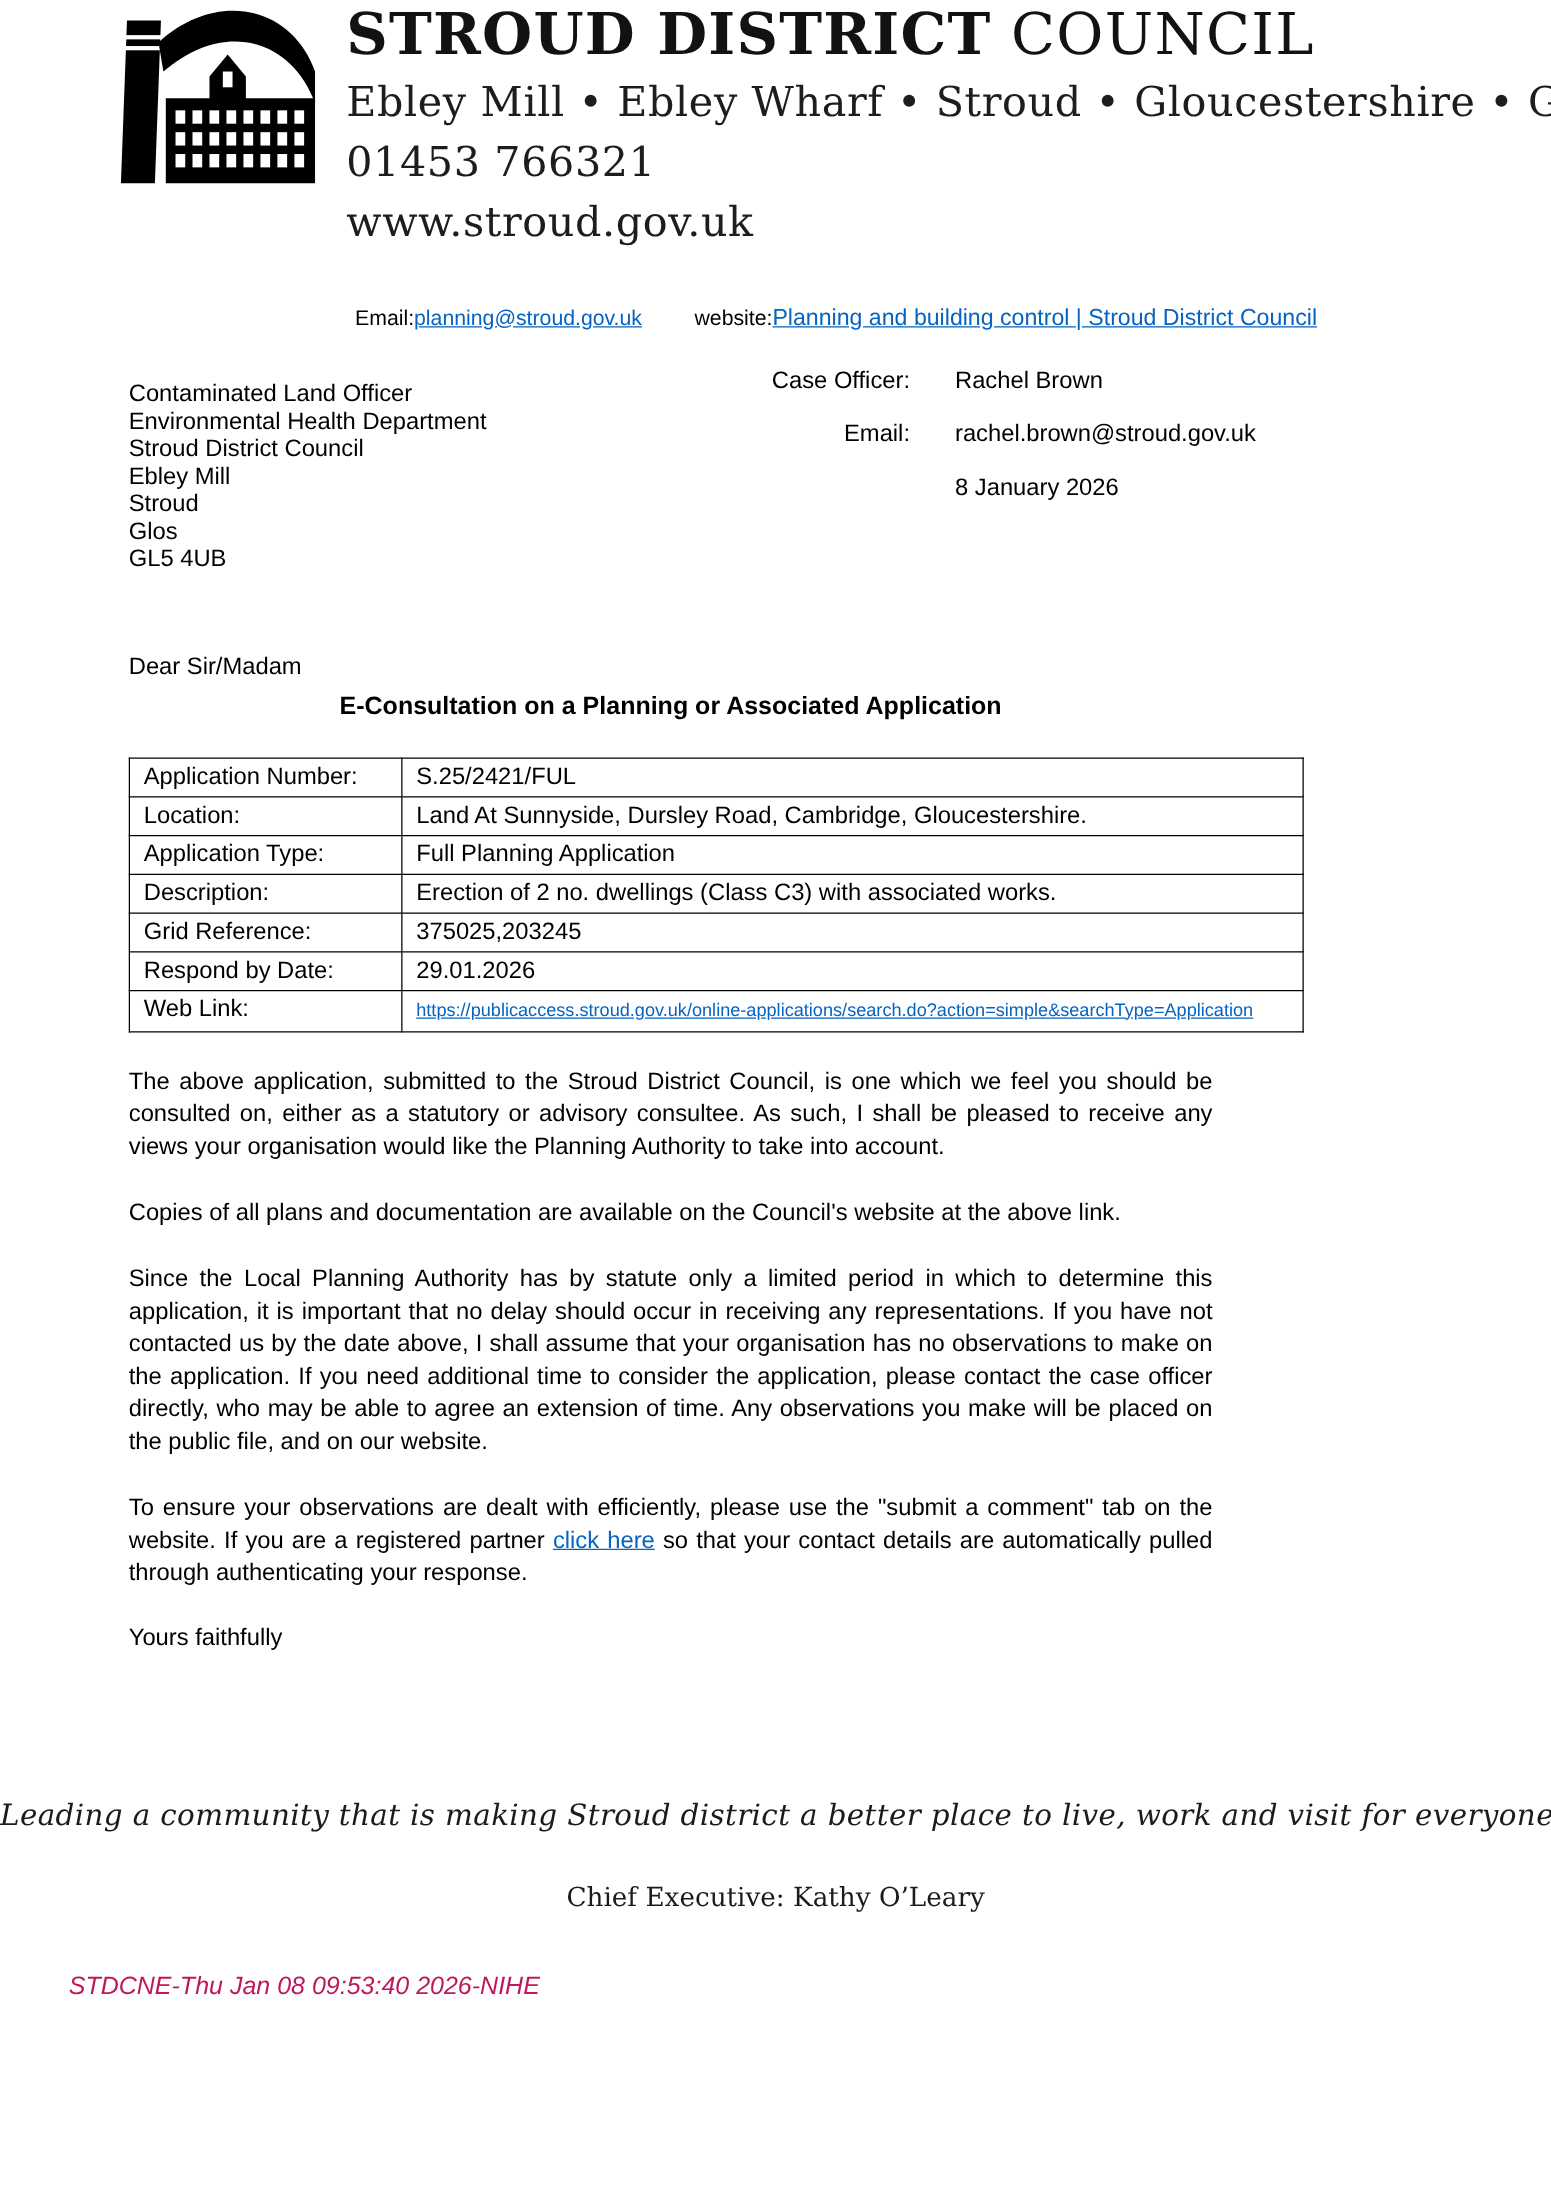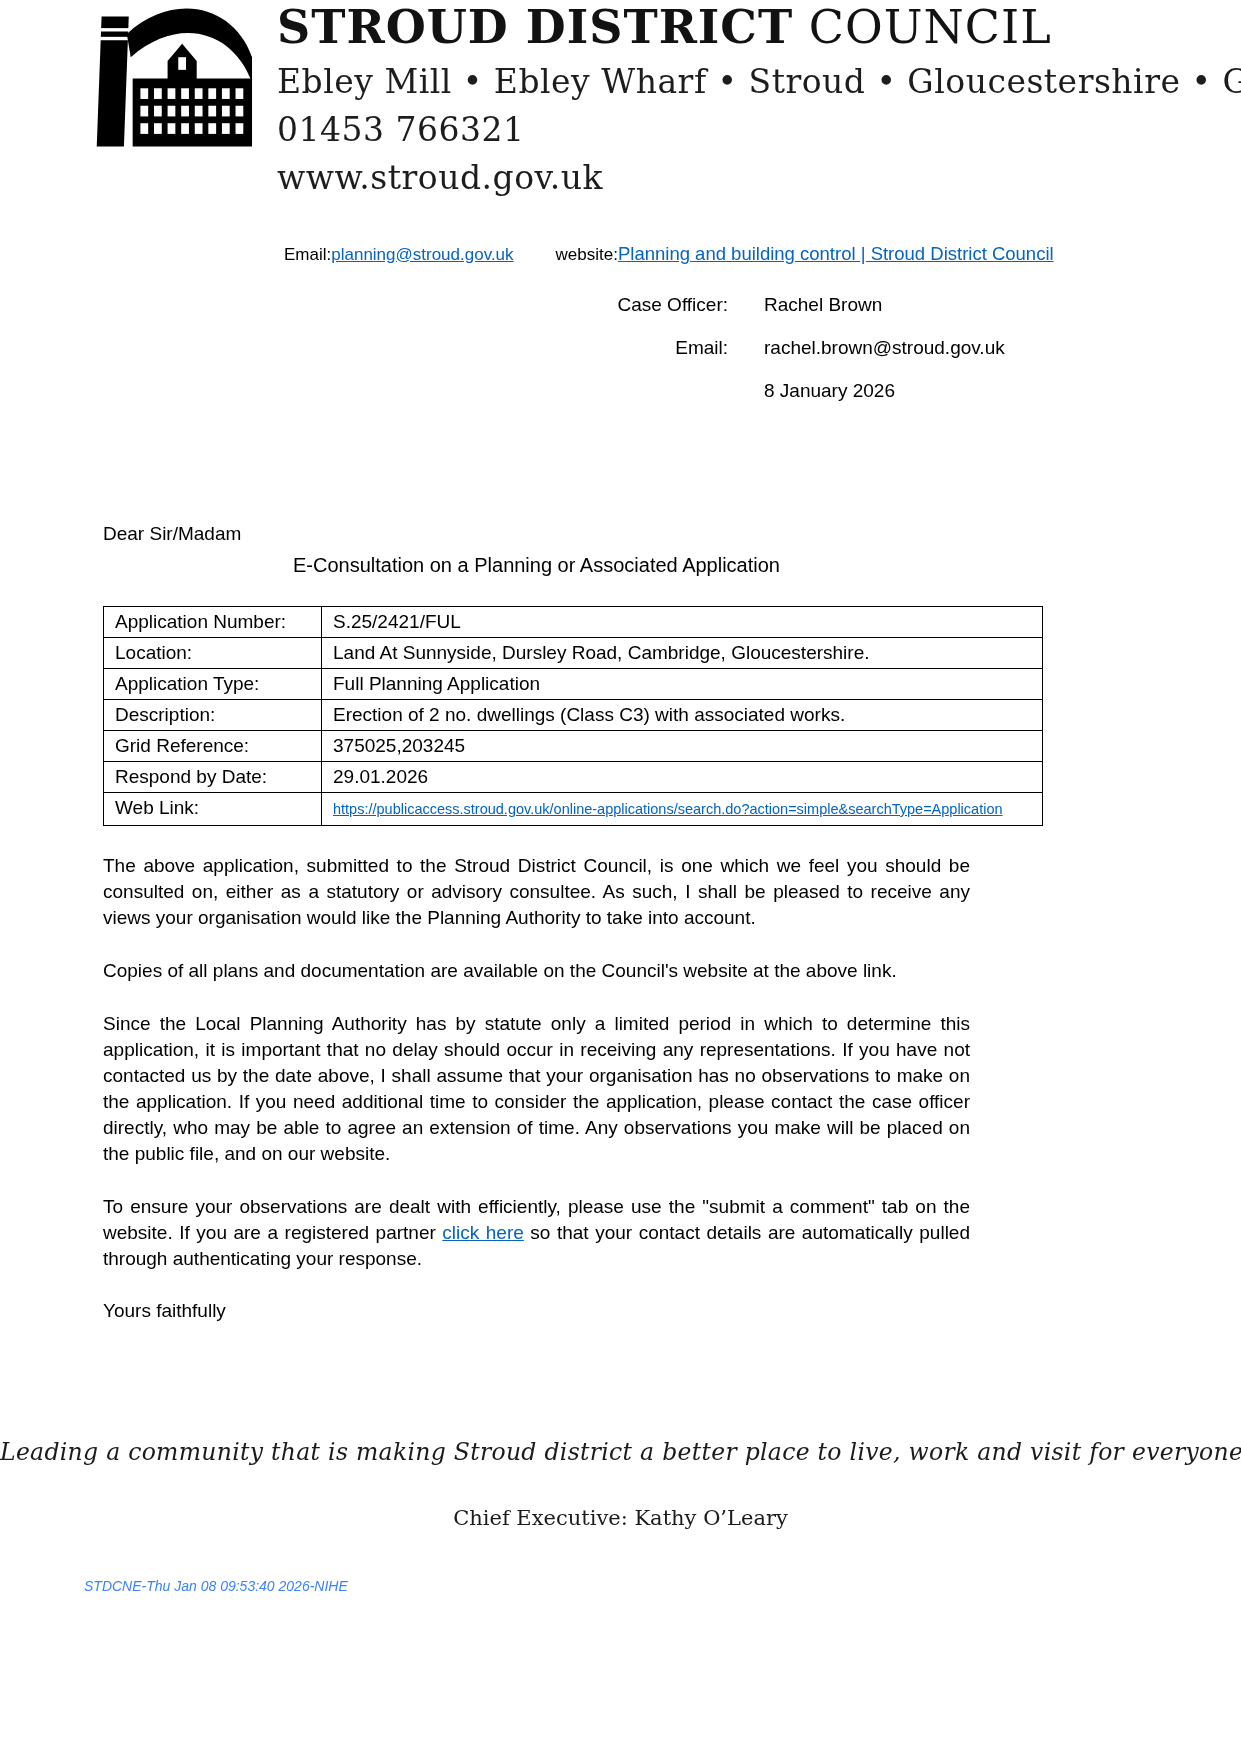--- a/index.html
+++ b/index.html
@@ -41,21 +41,21 @@
   .meta { position:relative; margin-top:40px; padding-left:103px; min-height:170px; }
   .recipient { font-size:19px; line-height:22px; }
   .case-block { position:absolute; left:556px; top:-12px; }
   .case-row { display:flex; margin-bottom:20px; font-size:19px; line-height:23px; }
   .case-row .clbl { width:172px; text-align:right; }
   .case-row .cval { margin-left:36px; }
 
   
   .content { margin:0 271px 16px 103px; }
   .salutation { margin-top:48px; font-size:19px; }
-  .letter-title { margin-top:9px; font-size:20px; font-weight:400; text-align:center; }
+  .letter-title { margin-top:9px; font-size:20px; font-weight:700; text-align:center; }
 
   
   table.app-table {
     margin-top:29px; width:940px; border-collapse:collapse;
     font-size:19px;
   }
   table.app-table td {
     border:1.5px solid #000; padding:2px 6px 3px 11px; vertical-align:top; line-height:25px;
   }
   td.tl { width:218px; }
@@ -71,22 +71,22 @@
   .tagline {
     margin-top:116px; text-align:center; white-space:nowrap;
     font-family:"DejaVu Serif", serif; font-style:italic;
     font-size:23.5px; color:#1b1b1b; letter-spacing:0.3px;
   }
   .chief {
     margin-top:40px; text-align:center;
     font-family:"DejaVu Serif", serif; font-size:21px; color:#1b1b1b;
   }
   .doc-ref {
-    margin-top:48px; margin-left:84px;
-    font-style:italic; font-size:14px; color:#3b82f6;
+    margin-top:48px; margin-left:55px;
+    font-style:italic; font-size:20px; color:#be185d;
   }
 </style>
 </head>
 <body>
 
 <div class="page">
 
   <header class="letterhead">
     <div class="logo">
       <svg viewBox="0 0 170 165" width="165" height="162" xmlns="http://www.w3.org/2000/svg">
@@ -141,20 +141,29 @@
 
   <div class="contact-row">
     <span class="lbl">Email: </span>
     <a class="link" href="#">planning@stroud.gov.uk</a>
     <span class="spacer"></span>
     <span class="lbl">website: </span>
     <a class="link site-link" href="#">Planning and building control | Stroud District Council</a>
   </div>
 
   <section class="meta">
+    <div class="recipient">
+      <div>Contaminated Land Officer</div>
+      <div>Environmental Health Department</div>
+      <div>Stroud District Council</div>
+      <div>Ebley Mill</div>
+      <div>Stroud</div>
+      <div>Glos</div>
+      <div>GL5 4UB</div>
+    </div>
     <div class="case-block">
       <div class="case-row">
         <span class="clbl">Case Officer:</span>
         <span class="cval">Rachel Brown</span>
       </div>
       <div class="case-row">
         <span class="clbl">Email:</span>
         <span class="cval">rachel.brown@stroud.gov.uk</span>
       </div>
       <div class="case-row">

